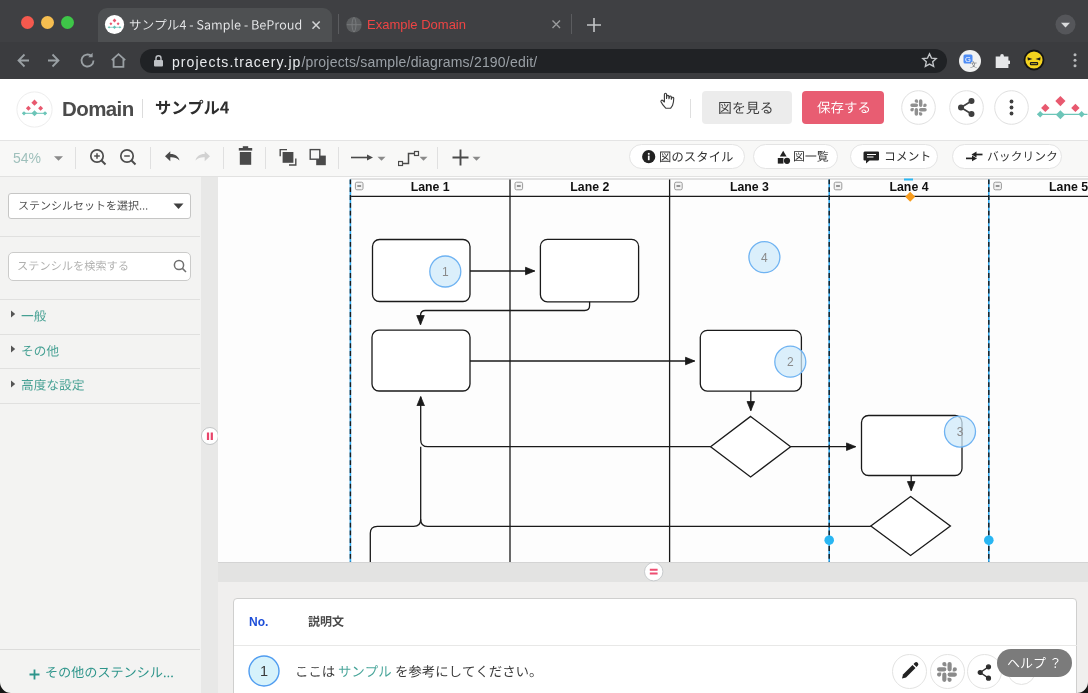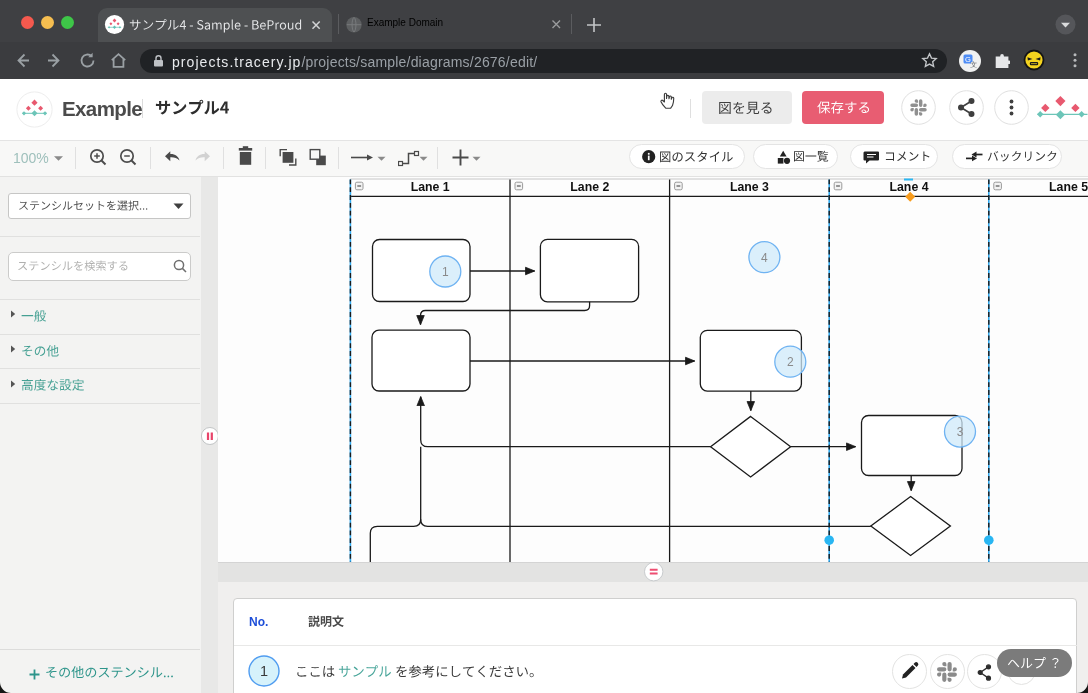--- a/index.html
+++ b/index.html
@@ -20,21 +20,21 @@
     <path transform="translate(0,14.5)" d="M0.8 -7.3V-6.2C1.0 -6.2 1.6 -6.2 2.1 -6.2H3.5V-4.2C3.5 -3.7 3.4 -3.2 3.4 -3.0H4.5C4.5 -3.2 4.5 -3.7 4.5 -4.2V-6.2H8.1V-5.7C8.1 -2.2 6.9 -1.1 4.6 -0.2L5.5 0.6C8.4 -0.7 9.1 -2.4 9.1 -5.8V-6.2H10.5C11.0 -6.2 11.5 -6.2 11.6 -6.2V-7.3C11.4 -7.2 11.0 -7.2 10.5 -7.2H9.1V-8.8C9.1 -9.3 9.1 -9.7 9.1 -9.8H8.0C8.0 -9.7 8.1 -9.3 8.1 -8.8V-7.2H4.5V-8.8C4.5 -9.2 4.5 -9.6 4.5 -9.7H3.4C3.5 -9.4 3.5 -9.1 3.5 -8.8V-7.2H2.1C1.6 -7.2 1.0 -7.3 0.8 -7.3Z M15.5 -9.2 14.7 -8.5C15.7 -7.8 17.2 -6.5 17.9 -5.8L18.7 -6.6C18.0 -7.3 16.4 -8.6 15.5 -9.2ZM14.4 -0.8 15.0 0.2C17.1 -0.2 18.7 -0.9 20.0 -1.7C21.9 -2.9 23.4 -4.6 24.2 -6.2L23.6 -7.3C22.9 -5.7 21.4 -3.9 19.4 -2.6C18.2 -1.9 16.6 -1.1 14.4 -0.8Z M35.3 -9.0C35.3 -9.5 35.7 -9.9 36.2 -9.9C36.6 -9.9 37.0 -9.5 37.0 -9.0C37.0 -8.6 36.6 -8.2 36.2 -8.2C35.7 -8.2 35.3 -8.6 35.3 -9.0ZM34.8 -9.0C34.8 -8.9 34.8 -8.8 34.8 -8.6L34.4 -8.6C33.8 -8.6 28.8 -8.6 28.1 -8.6C27.7 -8.6 27.2 -8.7 26.8 -8.7V-7.6C27.2 -7.6 27.6 -7.6 28.1 -7.6C28.8 -7.6 33.8 -7.6 34.5 -7.6C34.4 -6.4 33.8 -4.7 32.9 -3.5C31.8 -2.2 30.4 -1.1 28.0 -0.5L28.8 0.4C31.1 -0.3 32.6 -1.4 33.8 -2.9C34.8 -4.2 35.4 -6.2 35.7 -7.6L35.7 -7.7C35.8 -7.7 36.0 -7.6 36.2 -7.6C37.0 -7.6 37.6 -8.3 37.6 -9.0C37.6 -9.8 37.0 -10.5 36.2 -10.5C35.4 -10.5 34.8 -9.8 34.8 -9.0Z M44.4 -0.3 45.1 0.3C45.2 0.2 45.3 0.1 45.5 0.0C47.0 -0.7 48.7 -2.0 49.8 -3.5L49.2 -4.3C48.2 -2.9 46.7 -1.8 45.5 -1.2C45.5 -1.6 45.5 -7.7 45.5 -8.5C45.5 -9.0 45.6 -9.3 45.6 -9.4H44.4C44.4 -9.3 44.5 -9.0 44.5 -8.5C44.5 -7.7 44.5 -1.5 44.5 -1.0C44.5 -0.7 44.5 -0.5 44.4 -0.3ZM38.6 -0.3 39.6 0.3C40.6 -0.6 41.4 -1.8 41.8 -3.1C42.2 -4.4 42.2 -7.1 42.2 -8.5C42.2 -8.9 42.3 -9.3 42.3 -9.4H41.1C41.2 -9.1 41.2 -8.9 41.2 -8.5C41.2 -7.1 41.2 -4.6 40.8 -3.4C40.4 -2.2 39.7 -1.1 38.6 -0.3Z M54.7 0.0H55.8V-2.5H57.0V-3.5H55.8V-9.2H54.5L50.7 -3.3V-2.5H54.7ZM54.7 -3.5H51.8L54.0 -6.6C54.2 -7.1 54.5 -7.5 54.7 -8.0H54.7C54.7 -7.5 54.7 -6.8 54.7 -6.3Z M60.8 -3.1H64.0V-4.0H60.8Z M71.2 0.2C73.2 0.2 74.4 -1.0 74.4 -2.5C74.4 -3.8 73.5 -4.5 72.5 -4.9L71.2 -5.5C70.4 -5.8 69.6 -6.1 69.6 -7.0C69.6 -7.9 70.3 -8.4 71.4 -8.4C72.2 -8.4 72.9 -8.1 73.5 -7.5L74.1 -8.3C73.4 -8.9 72.5 -9.4 71.4 -9.4C69.7 -9.4 68.4 -8.4 68.4 -7.0C68.4 -5.6 69.5 -5.0 70.3 -4.6L71.6 -4.0C72.5 -3.6 73.2 -3.3 73.2 -2.4C73.2 -1.5 72.5 -0.9 71.3 -0.9C70.3 -0.9 69.4 -1.3 68.7 -2.0L68.0 -1.2C68.8 -0.4 69.9 0.2 71.2 0.2Z M77.7 0.2C78.5 0.2 79.3 -0.3 79.9 -0.8H80.0L80.1 0.0H81.0V-4.2C81.0 -5.9 80.3 -7.0 78.6 -7.0C77.5 -7.0 76.6 -6.5 76.0 -6.1L76.4 -5.3C76.9 -5.7 77.7 -6.1 78.4 -6.1C79.6 -6.1 79.9 -5.2 79.9 -4.3C76.9 -4.0 75.7 -3.3 75.7 -1.8C75.7 -0.5 76.5 0.2 77.7 0.2ZM78.0 -0.8C77.3 -0.8 76.8 -1.1 76.8 -1.9C76.8 -2.7 77.6 -3.3 79.9 -3.6V-1.7C79.2 -1.1 78.6 -0.8 78.0 -0.8Z M83.2 0.0H84.3V-5.0C84.9 -5.7 85.5 -6.0 86.0 -6.0C86.9 -6.0 87.3 -5.5 87.3 -4.2V0.0H88.5V-5.0C89.1 -5.7 89.7 -6.0 90.2 -6.0C91.1 -6.0 91.5 -5.5 91.5 -4.2V0.0H92.6V-4.3C92.6 -6.1 91.9 -7.0 90.5 -7.0C89.7 -7.0 89.0 -6.5 88.3 -5.7C88.0 -6.5 87.4 -7.0 86.4 -7.0C85.6 -7.0 84.9 -6.5 84.3 -5.8H84.2L84.1 -6.8H83.2Z M94.8 2.9H96.0V0.6L96.0 -0.6C96.6 -0.1 97.2 0.2 97.9 0.2C99.4 0.2 100.8 -1.2 100.8 -3.5C100.8 -5.6 99.9 -7.0 98.1 -7.0C97.3 -7.0 96.5 -6.6 95.9 -6.0H95.9L95.8 -6.8H94.8ZM97.7 -0.8C97.2 -0.8 96.6 -1.0 96.0 -1.5V-5.1C96.7 -5.7 97.2 -6.0 97.8 -6.0C99.1 -6.0 99.6 -5.0 99.6 -3.5C99.6 -1.8 98.8 -0.8 97.7 -0.8Z M103.9 0.2C104.2 0.2 104.4 0.1 104.5 0.1L104.4 -0.8C104.2 -0.8 104.2 -0.8 104.1 -0.8C104.0 -0.8 103.8 -0.9 103.8 -1.3V-10.0H102.7V-1.4C102.7 -0.4 103.0 0.2 103.9 0.2Z M109.0 0.2C109.9 0.2 110.7 -0.1 111.2 -0.5L110.8 -1.3C110.3 -1.0 109.8 -0.8 109.1 -0.8C107.8 -0.8 106.9 -1.7 106.9 -3.1H111.5C111.5 -3.3 111.5 -3.6 111.5 -3.8C111.5 -5.8 110.5 -7.0 108.8 -7.0C107.2 -7.0 105.7 -5.6 105.7 -3.4C105.7 -1.2 107.2 0.2 109.0 0.2ZM106.8 -4.0C107.0 -5.3 107.8 -6.1 108.8 -6.1C109.9 -6.1 110.5 -5.4 110.5 -4.0Z M115.5 -3.1H118.7V-4.0H115.5Z M123.3 0.0H126.3C128.3 0.0 129.8 -0.9 129.8 -2.7C129.8 -4.0 129.0 -4.7 127.9 -4.9V-5.0C128.8 -5.3 129.3 -6.1 129.3 -7.0C129.3 -8.6 127.9 -9.2 126.1 -9.2H123.3ZM124.5 -5.3V-8.3H125.9C127.4 -8.3 128.1 -7.9 128.1 -6.8C128.1 -5.9 127.5 -5.3 125.9 -5.3ZM124.5 -0.9V-4.4H126.1C127.7 -4.4 128.6 -3.9 128.6 -2.7C128.6 -1.5 127.7 -0.9 126.1 -0.9Z M134.3 0.2C135.2 0.2 135.9 -0.1 136.5 -0.5L136.1 -1.3C135.6 -1.0 135.1 -0.8 134.4 -0.8C133.1 -0.8 132.2 -1.7 132.1 -3.1H136.7C136.8 -3.3 136.8 -3.6 136.8 -3.8C136.8 -5.8 135.8 -7.0 134.1 -7.0C132.5 -7.0 131.0 -5.6 131.0 -3.4C131.0 -1.2 132.5 0.2 134.3 0.2ZM132.1 -4.0C132.3 -5.3 133.1 -6.1 134.1 -6.1C135.2 -6.1 135.8 -5.4 135.8 -4.0Z M138.6 0.0H139.8V-3.7H141.3C143.3 -3.7 144.7 -4.6 144.7 -6.5C144.7 -8.5 143.3 -9.2 141.2 -9.2H138.6ZM139.8 -4.6V-8.3H141.1C142.7 -8.3 143.5 -7.9 143.5 -6.5C143.5 -5.2 142.8 -4.6 141.1 -4.6Z M146.5 0.0H147.6V-4.4C148.1 -5.6 148.8 -6.0 149.3 -6.0C149.6 -6.0 149.8 -5.9 150.0 -5.9L150.2 -6.9C150.0 -7.0 149.8 -7.0 149.5 -7.0C148.7 -7.0 148.0 -6.5 147.5 -5.6H147.5L147.4 -6.8H146.5Z M154.0 0.2C155.7 0.2 157.2 -1.1 157.2 -3.4C157.2 -5.7 155.7 -7.0 154.0 -7.0C152.3 -7.0 150.8 -5.7 150.8 -3.4C150.8 -1.1 152.3 0.2 154.0 0.2ZM154.0 -0.8C152.8 -0.8 152.0 -1.8 152.0 -3.4C152.0 -5.0 152.8 -6.0 154.0 -6.0C155.2 -6.0 156.0 -5.0 156.0 -3.4C156.0 -1.8 155.2 -0.8 154.0 -0.8Z M161.0 0.2C161.9 0.2 162.6 -0.3 163.2 -1.1H163.3L163.4 0.0H164.3V-6.8H163.2V-2.0C162.5 -1.2 162.0 -0.8 161.3 -0.8C160.4 -0.8 160.0 -1.4 160.0 -2.6V-6.8H158.9V-2.5C158.9 -0.8 159.5 0.2 161.0 0.2Z M169.0 0.2C169.8 0.2 170.5 -0.3 171.0 -0.8H171.1L171.2 0.0H172.1V-10.0H171.0V-7.4L171.0 -6.2C170.4 -6.7 169.9 -7.0 169.1 -7.0C167.5 -7.0 166.1 -5.6 166.1 -3.4C166.1 -1.1 167.3 0.2 169.0 0.2ZM169.2 -0.8C168.0 -0.8 167.3 -1.8 167.3 -3.4C167.3 -5.0 168.2 -6.0 169.3 -6.0C169.9 -6.0 170.4 -5.8 171.0 -5.3V-1.7C170.4 -1.1 169.8 -0.8 169.2 -0.8Z" fill="#e4e5e7"></path>
   </svg>
 <svg class="ab" style="left:310px;top:18.5px" width="13" height="13">
     <path d="M2.5 2.5 L9.7 9.7 M9.7 2.5 L2.5 9.7" stroke="#d2d3d5" stroke-width="1.5"></path>
   </svg>
 <div class="ab" style="left:338px;top:14px;width:1px;height:20px;background:#5b5c5f"></div>
 <svg class="ab" style="left:346px;top:17px" width="16" height="16">
     <circle cx="8" cy="7.7" r="7.7" fill="#5d5f61"></circle>
     <path d="M0.8 7.7h14.4 M8 0.4c2.6 2 2.6 12.6 0 14.6 M8 0.4c-2.6 2-2.6 12.6 0 14.6" stroke="#7b7d7f" stroke-width="0.9" fill="none"></path>
   </svg>
-<div class="ab" style="left:367px;top:17px;font-size:10px;color:#000000">Example Domain</div>
+<div class="ab" style="left:367px;top:17px;font-size:13px;color:#ef4444">Example Domain</div>
 <svg class="ab" style="left:550px;top:18px" width="13" height="13">
     <path d="M2.5 2.5 L10 10 M10 2.5 L2.5 10" stroke="#9a9b9d" stroke-width="1.4"></path>
   </svg>
 <div class="ab" style="left:571px;top:14px;width:1px;height:20px;background:#5b5c5f"></div>
 <svg class="ab" style="left:585px;top:16px" width="18" height="18">
     <path d="M9 2v14 M2 9h14" stroke="#c4c5c7" stroke-width="1.6"></path>
   </svg>
 <svg class="ab" style="left:1054px;top:13px" width="23" height="23">
     <circle cx="11.5" cy="11.5" r="10" fill="#55565a"></circle>
     <path d="M7 9.7l4.5 4.8 4.5-4.8z" fill="#dadbdd"></path>
@@ -51,21 +51,21 @@
     <path d="M14.6 1.8v4.4h-4.4z" fill="#9aa0a4"></path>
   </svg>
 <svg class="ab" style="left:109px;top:51px" width="19" height="19">
     <path d="M2.8 9.2 L9.5 3.2 L16.2 9.2 M4.6 7.8v8h9.8v-8" stroke="#9aa0a4" stroke-width="1.8" fill="none"></path>
   </svg>
 <div class="ab" style="left:140px;top:48.5px;width:807px;height:24px;border-radius:12px;background:#202225"></div>
 <svg class="ab" style="left:152px;top:54px" width="13" height="14">
     <rect x="2" y="6" width="9" height="6.5" rx="1" fill="#bfc2c6"></rect>
     <path d="M4 6V4.2a2.5 2.5 0 0 1 5 0V6" stroke="#bfc2c6" stroke-width="1.4" fill="none"></path>
   </svg>
-<div class="ab" style="left:172px;top:53.5px;font-size:14px;color:#e8eaed"><span style="letter-spacing:1.05px">projects.tracery.jp</span><span style="color:#9aa0a6;letter-spacing:0.2px">/projects/sample/diagrams/2676/edit/</span></div>
+<div class="ab" style="left:172px;top:53.5px;font-size:14px;color:#e8eaed"><span style="letter-spacing:1.05px">projects.tracery.jp</span><span style="color:#9aa0a6;letter-spacing:0.2px">/projects/sample/diagrams/2190/edit/</span></div>
 <svg class="ab" style="left:921px;top:52px" width="17" height="17">
     <path d="M8.5 1.8l2 4.3 4.7.5-3.5 3.2.95 4.6-4.15-2.35L4.35 14.4l.95-4.6L1.8 6.6l4.7-.5z" fill="none" stroke="#c2c5c8" stroke-width="1.4"></path>
   </svg>
 <svg class="ab" style="left:958px;top:49px" width="24" height="24">
     <circle cx="12" cy="12" r="11" fill="#f0f1f1"></circle>
     <rect x="5.5" y="5.5" width="9" height="9" rx="1.5" fill="#4f8df5"></rect>
     <text x="10" y="12.8" font-size="7.5" fill="#fff" text-anchor="middle" font-family="Liberation Sans">G</text>
     <path d="M13 13h5.5v5.5H13z" fill="#f0f1f1"></path>
     <text x="15.7" y="17.8" font-size="7" fill="#5f6368" text-anchor="middle" font-family="Liberation Sans">文</text>
   </svg>
@@ -87,21 +87,21 @@
   </svg>
 <div class="ab" style="left:0;top:79px;width:1088px;height:62px;background:#fff;border-bottom:1px solid #e4e4e4"></div>
 <svg class="ab" style="left:16px;top:91px" width="37" height="37">
     <circle cx="18.5" cy="18.5" r="17.6" fill="#fff" stroke="#ededed" stroke-width="1"></circle>
     <path d="M18.5 8.6l3.1 3.1-3.1 3.1-3.1-3.1z" fill="#e8596f"></path>
     <path d="M12.4 14.7l2.5 2.5-2.5 2.5-2.5-2.5z M24.6 14.7l2.5 2.5-2.5 2.5-2.5-2.5z" fill="#e8596f"></path>
     <path d="M6.5 22.3h24" stroke="#6cc5b8" stroke-width="1"></path>
     <path d="M18.5 19.3l3 3-3 3-3-3z" fill="#6cc5b8"></path>
     <path d="M8 20.2l2.1 2.1L8 24.4l-2.1-2.1z M29 20.2l2.1 2.1-2.1 2.1-2.1-2.1z" fill="#6cc5b8"></path>
   </svg>
-<div class="ab" style="left:62px;top:97px;font-size:20.5px;font-weight:bold;color:#4b4b4b;letter-spacing:-0.6px">Example</div>
+<div class="ab" style="left:62px;top:97px;font-size:20.5px;font-weight:bold;color:#4b4b4b;letter-spacing:-0.6px">Domain</div>
 <div class="ab" style="left:142px;top:99px;width:1px;height:19px;background:#dcdcdc"></div>
 <svg style="position:absolute;left:154.5px;top:95.4px;overflow:visible" width="78" height="23">
     <path transform="translate(0,18.6)" d="M0.9 -9.8V-7.6C1.3 -7.7 1.9 -7.7 2.7 -7.7H4.1V-5.5C4.1 -4.8 4.0 -4.1 4.0 -3.8H6.2C6.2 -4.1 6.2 -4.8 6.2 -5.5V-7.7H10.0V-7.1C10.0 -3.1 8.6 -1.7 5.5 -0.6L7.2 1.0C11.1 -0.7 12.1 -3.1 12.1 -7.2V-7.7H13.3C14.2 -7.7 14.7 -7.7 15.1 -7.6V-9.8C14.7 -9.7 14.2 -9.7 13.3 -9.7H12.1V-11.4C12.1 -12.0 12.2 -12.6 12.2 -12.9H9.9C10.0 -12.6 10.0 -12.0 10.0 -11.4V-9.7H6.2V-11.3C6.2 -11.9 6.2 -12.4 6.3 -12.7H4.0C4.0 -12.3 4.1 -11.8 4.1 -11.3V-9.7H2.7C1.9 -9.7 1.2 -9.8 0.9 -9.8Z M20.1 -12.3 18.6 -10.7C19.8 -9.9 21.8 -8.1 22.6 -7.2L24.3 -8.9C23.3 -9.9 21.2 -11.6 20.1 -12.3ZM18.1 -1.5 19.4 0.6C21.7 0.2 23.8 -0.7 25.5 -1.7C28.1 -3.2 30.2 -5.5 31.4 -7.7L30.2 -9.9C29.2 -7.8 27.1 -5.3 24.3 -3.6C22.7 -2.7 20.6 -1.9 18.1 -1.5Z M45.4 -11.9C45.4 -12.4 45.8 -12.8 46.4 -12.8C46.9 -12.8 47.3 -12.4 47.3 -11.9C47.3 -11.4 46.9 -11.0 46.4 -11.0C45.8 -11.0 45.4 -11.4 45.4 -11.9ZM44.4 -11.9 44.5 -11.6C44.1 -11.5 43.8 -11.5 43.5 -11.5C42.6 -11.5 37.2 -11.5 36.0 -11.5C35.5 -11.5 34.6 -11.6 34.1 -11.6V-9.3C34.5 -9.4 35.3 -9.4 36.0 -9.4C37.2 -9.4 42.6 -9.4 43.6 -9.4C43.4 -8.0 42.7 -6.2 41.7 -4.8C40.4 -3.2 38.5 -1.8 35.3 -1.0L37.1 0.9C40.0 -0.0 42.1 -1.6 43.6 -3.6C45.0 -5.4 45.7 -7.9 46.0 -9.5L46.2 -10.0L46.4 -9.9C47.4 -9.9 48.3 -10.8 48.3 -11.9C48.3 -12.9 47.4 -13.8 46.4 -13.8C45.3 -13.8 44.4 -12.9 44.4 -11.9Z M56.7 -0.4 58.1 0.8C58.3 0.6 58.4 0.5 58.8 0.3C60.6 -0.6 63.0 -2.4 64.3 -4.1L63.1 -5.9C62.0 -4.4 60.4 -3.1 59.0 -2.5C59.0 -3.5 59.0 -9.7 59.0 -11.0C59.0 -11.7 59.1 -12.3 59.2 -12.4H56.7C56.8 -12.3 56.9 -11.7 56.9 -11.0C56.9 -9.7 56.9 -2.4 56.9 -1.6C56.9 -1.1 56.8 -0.7 56.7 -0.4ZM49.2 -0.6 51.2 0.7C52.6 -0.5 53.6 -2.1 54.1 -3.9C54.5 -5.6 54.6 -9.0 54.6 -10.9C54.6 -11.6 54.7 -12.3 54.7 -12.4H52.3C52.4 -12.0 52.5 -11.5 52.5 -10.9C52.5 -8.9 52.5 -5.9 52.0 -4.5C51.5 -3.1 50.7 -1.6 49.2 -0.6Z M70.3 0.0H72.5V-3.1H73.9V-4.9H72.5V-12.0H69.6L65.1 -4.7V-3.1H70.3ZM70.3 -4.9H67.5L69.3 -7.9C69.7 -8.6 70.0 -9.2 70.3 -9.9H70.4C70.3 -9.2 70.3 -8.1 70.3 -7.4Z" fill="#2e2e2e"></path>
   </svg>
 <svg class="ab" style="left:657.5px;top:87.5px" width="21" height="22">
     <path d="M7.7 20.2c-2-2-4.1-5-4.7-6.4-.45-1.17.8-2.07 1.8-1.26l1.6 1.44V6.4c0-1.53 2.16-1.53 2.16 0v4.14l.22-2.25c.14-1.35 2-1.26 2.07 0l.14 2.34.45-1.8c.32-1.26 1.9-1 1.9.27v2.07l.5-1.26c.45-1.08 1.9-.72 1.9.45-.05 2.34-.32 5.2-1.17 7-.77 1.62-1.9 2.43-1.9 2.88z" fill="#fff" stroke="#3c3c3c" stroke-width="1.15" stroke-linejoin="round"></path>
   </svg>
 <div class="ab" style="left:690px;top:99px;width:1px;height:19px;background:#dfdfdf"></div>
 <div class="ab" style="left:702px;top:91.3px;width:90px;height:32.9px;background:#ececec;border-radius:4px"></div>
 <svg style="position:absolute;left:718.2px;top:96.7px;overflow:visible" width="60" height="19">
@@ -133,21 +133,21 @@
     <circle cx="17.5" cy="23.5" r="1.9" fill="#3f3f3f"></circle>
   </svg>
 <svg class="ab" style="left:1036.5px;top:94.5px" width="52" height="26">
     <path d="M23.4 1l5.1 5.1-5.1 5.1-5.1-5.1z" fill="#e8596f"></path>
     <path d="M8.3 8.7l4.2 4.2-4.2 4.2-4.2-4.2z M38.4 8.7l4.2 4.2-4.2 4.2-4.2-4.2z" fill="#e8596f"></path>
     <path d="M0.5 19.3h50" stroke="#6cc5b8" stroke-width="1.2"></path>
     <path d="M23.4 15.2l4.5 4.5-4.5 4.5-4.5-4.5z" fill="#6cc5b8"></path>
     <path d="M3.2 16.1l3.2 3.2-3.2 3.2L0 19.3z M44.6 16.1l3.2 3.2-3.2 3.2-3.2-3.2z" fill="#6cc5b8"></path>
   </svg>
 <div class="ab" style="left:0;top:141px;width:1088px;height:35.5px;background:#f8f8f7;border-bottom:1px solid #e2e2e1"></div>
-<div class="ab" style="left:13px;top:149.5px;font-size:14px;color:#9fc0bc">100%</div>
+<div class="ab" style="left:13px;top:149.5px;font-size:14px;color:#9fc0bc">54%</div>
 <svg class="ab" style="left:53px;top:155px" width="11" height="7">
     <path d="M1 1.2l4.5 4.5L10 1.2z" fill="#8a8a8a"></path>
   </svg>
 <div class="ab" style="left:75px;top:147px;width:1px;height:22px;background:#e0e0e0"></div>
 <div class="ab" style="left:150px;top:147px;width:1px;height:22px;background:#e0e0e0"></div>
 <div class="ab" style="left:222.5px;top:147px;width:1px;height:22px;background:#e0e0e0"></div>
 <div class="ab" style="left:265.3px;top:147px;width:1px;height:22px;background:#e0e0e0"></div>
 <div class="ab" style="left:337.8px;top:147px;width:1px;height:22px;background:#e0e0e0"></div>
 <div class="ab" style="left:436.5px;top:147px;width:1px;height:22px;background:#e0e0e0"></div>
 <svg class="ab" style="left:88px;top:147px" width="21" height="21">

